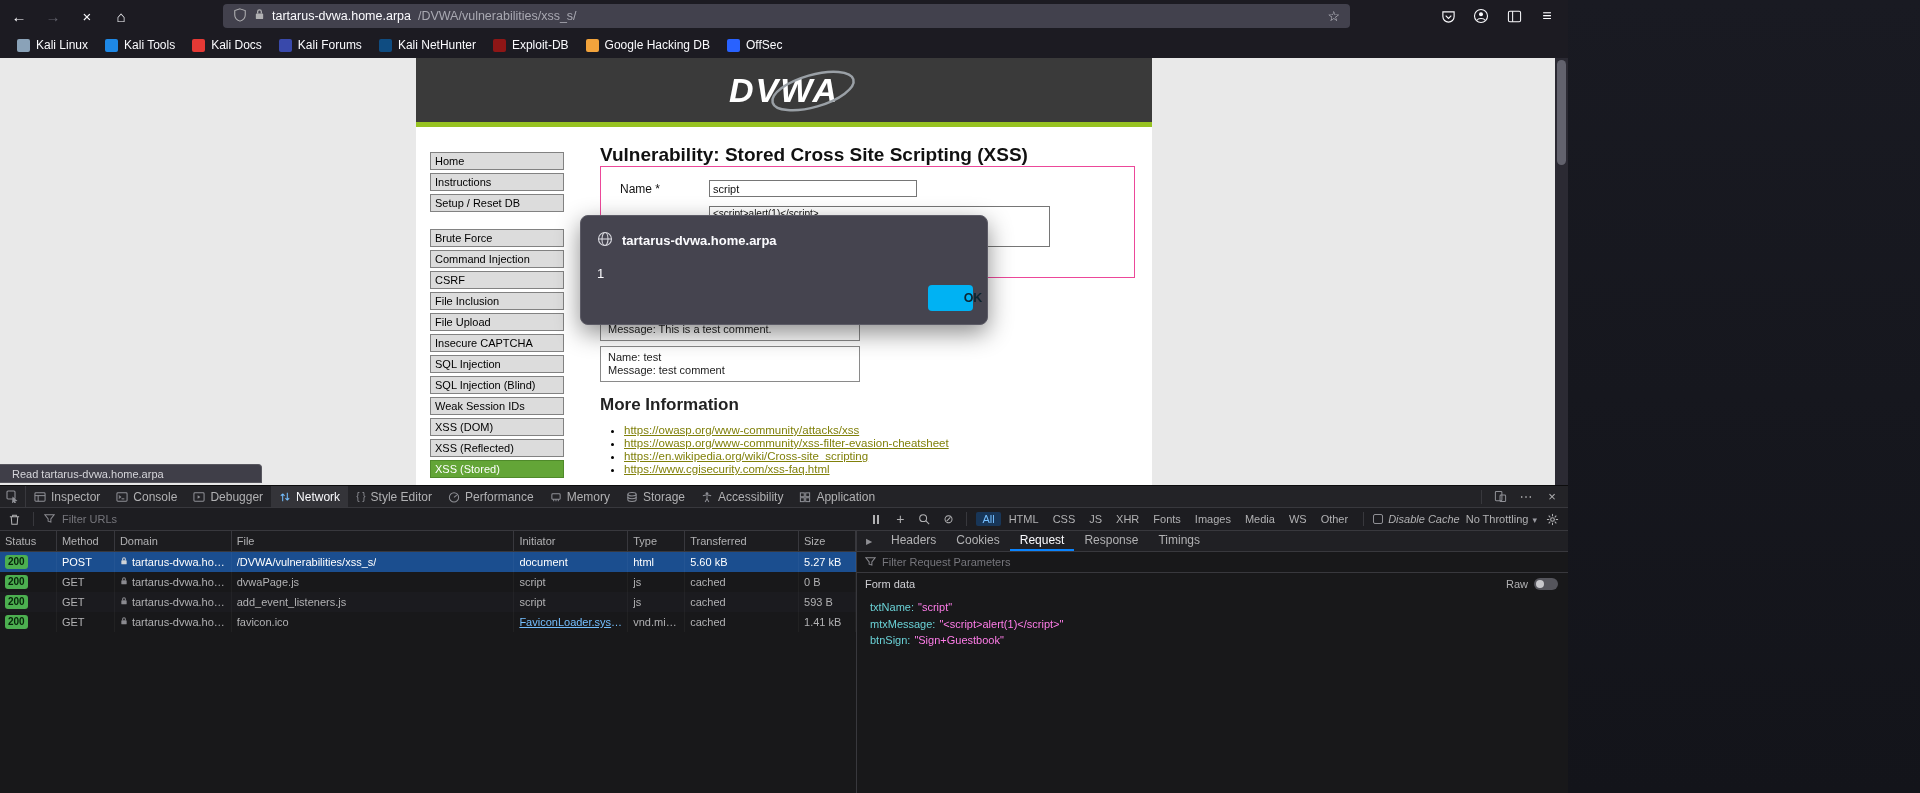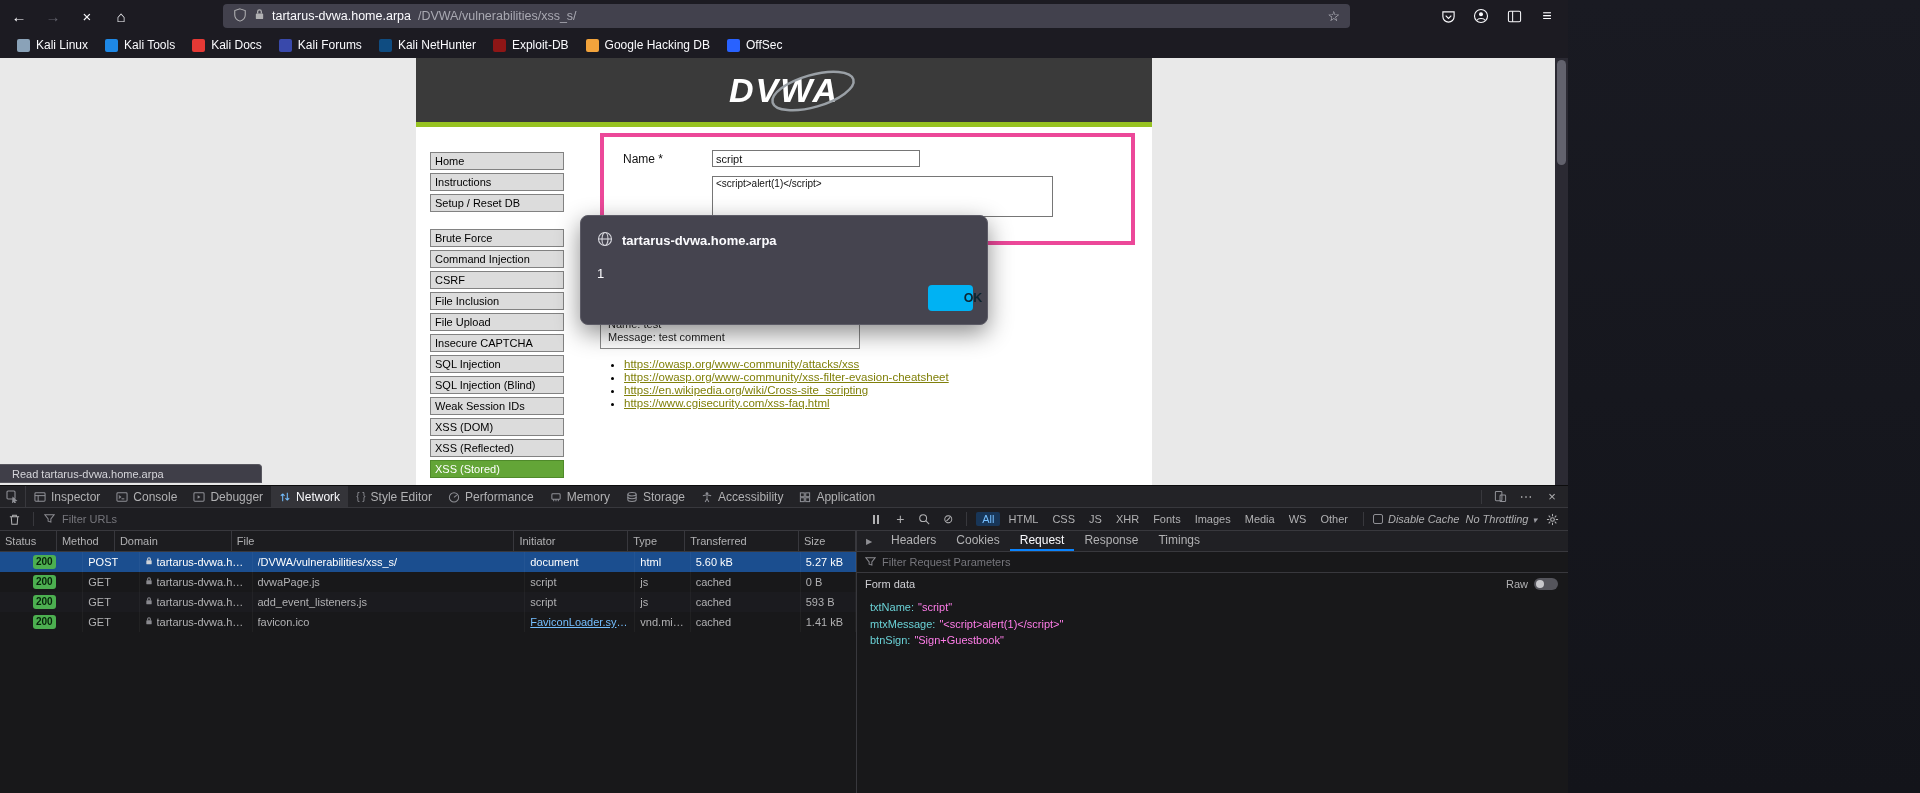--- a/index.html
+++ b/index.html
@@ -38,21 +38,21 @@
   .logo { position:relative; color:#fff; font-size:34px; font-weight:bold; font-style:italic; letter-spacing:2px; }
   .logo-swoosh { position:absolute; right:-18px; top:-5px; }
   .green-bar { height:5px; background:#97c221; }
   .dvwa-body { display:flex; }
   .menu { margin:25px 0 0 14px; width:134px; display:flex; flex-direction:column; }
   .menu-btn { height:18px; line-height:16px; font-size:11px; color:#000; background:#dcdcdc; border:1px solid #828282; padding-left:4px; margin-bottom:3px; }
   .menu-btn.gap { margin-bottom:17px; }
   .menu-btn.active { background:#63a537; border-color:#4f8a2a; color:#fff; }
   .main { margin-left:36px; width:535px; }
   .main h1 { margin-top:16px; font-size:19px; color:#111; font-weight:bold; line-height:23px; }
-  .form-box { margin-top:6px; border:4px solid #ec4899; background:#fff; height:112px; padding:13px 8px 0 19px; }
+  .form-box { margin-top:0; border:1px solid #ec4899; background:#fff; height:112px; padding:13px 8px 0 19px; }
   .form-row { display:flex; font-size:12px; color:#111; }
   .form-label { width:89px; padding-top:2px; }
   .name-input { width:208px; height:17px; border:1px solid #767676; font-size:11px; padding:0 3px; font-family:"Liberation Sans",sans-serif; background:#fff; color:#111; }
   .msg-area { display:block; margin:9px 0 0 89px; width:341px; height:41px; border:1px solid #767676; font-size:10px; padding:1px 3px; resize:none; font-family:"Liberation Sans",sans-serif; background:#fff; color:#111; overflow:hidden; }
   .gb { margin-top:40px; }
   .gb-box { width:260px; border:1px solid #8a8a8a; background:#fff; font-size:11px; line-height:13px; color:#222; padding:4px 7px; }
   .gb-box + .gb-box { margin-top:5px; }
   .more-info h2 { margin-top:13px; font-size:17px; color:#222; font-weight:bold; }
   .more-info ul { margin:9px 0 0 24px; }
   .more-info li { font-size:11.5px; line-height:13px; color:#000; }
@@ -84,28 +84,28 @@
   .flt-input::placeholder { color:#76767c; }
   .nt-right { position:absolute; right:7px; top:0; height:100%; display:flex; align-items:center; gap:6px; }
   .tb-ico { width:18px; height:18px; display:flex; align-items:center; justify-content:center; color:#b1b1b3; font-size:12px; }
   .pause-bars { display:flex; gap:2px; }
   .pause-bars i { display:block; width:2px; height:9px; background:#b1b1b3; }
   .filters { display:flex; gap:2px; }
   .filter { padding:1px 6px; border-radius:2px; font-size:11px; color:#b1b1b3; }
   .filter.active { background:rgba(10,132,255,.25); color:#75bfff; }
   .cachebox { display:flex; align-items:center; gap:5px;font-style:italic; }
   .checkbox { width:10px; height:10px; border:1px solid #8f8f94; border-radius:2px; }
-  .throttle { display:flex; align-items:flex-end; gap:4px;font-style:italic; }
+  .throttle { display:flex; align-items:flex-end; gap:4px; }
   .caret { font-size:9px; color:#9a9aa0; }
 
   .net-body { display:flex; height:262px; }
   .net-table { width:857px; border-right:1px solid #38383d; font-size:11px; }
   .net-header { display:flex; height:21px; background:#1c1c1f; border-bottom:1px solid #38383d; }
   .nh-cell { line-height:20px; padding:0 5px; border-right:1px solid #38383d; white-space:nowrap; overflow:hidden; }
-  .net-row { display:flex; height:20px; line-height:20px; color:#b1b1b3;padding-left:28px; }
+  .net-row { display:flex; height:20px; line-height:20px; color:#b1b1b3; }
   .net-row.even { background:#1b1b1f; }
   .net-row.selected { background:#1b4e8f; color:#fff; }
   .nr-cell { padding:0 5px; white-space:nowrap; overflow:hidden; text-overflow:ellipsis; border-right:1px solid rgba(255,255,255,.04); display:flex; align-items:center; gap:4px; }
   .c-status{width:57px;} .c-method{width:58px;} .c-domain{width:117px;} .c-file{width:283px;}
   .c-init{width:114px;} .c-type{width:57px;} .c-trans{width:114px;} .c-size{width:57px;}
   .badge { display:inline-block; min-width:22px; text-align:center; padding:0 3px; height:14px; line-height:14px; border-radius:3px; background:#4caf50; color:#07230a; font-size:10px; font-weight:bold; }
   .init-link { color:#75bfff; text-decoration:underline; }
   .cell-txt { overflow:hidden; text-overflow:ellipsis; }
 
   .net-detail { flex:1; display:flex; flex-direction:column; }
@@ -232,37 +232,39 @@
           <div class="menu-btn">File Upload</div>
           <div class="menu-btn">Insecure CAPTCHA</div>
           <div class="menu-btn">SQL Injection</div>
           <div class="menu-btn">SQL Injection (Blind)</div>
           <div class="menu-btn">Weak Session IDs</div>
           <div class="menu-btn">XSS (DOM)</div>
           <div class="menu-btn">XSS (Reflected)</div>
           <div class="menu-btn active">XSS (Stored)</div>
         </div>
         <div class="main">
+          <h1>Vulnerability: Stored Cross Site Scripting (XSS)</h1>
           <div class="form-box">
             <div class="form-row">
               <div class="form-label">Name *</div>
               <input class="name-input" type="text" value="script" style="">
             </div>
             <textarea class="msg-area" style="">&lt;script&gt;alert(1)&lt;/script&gt;</textarea>
           </div>
           <div class="gb">
             <div class="gb-box">
               <div>Message: This is a test comment.</div>
             </div>
             <div class="gb-box">
               <div>Name: test</div>
               <div>Message: test comment</div>
             </div>
           </div>
           <div class="more-info">
+            <h2>More Information</h2>
             <ul>
               <li><a href="#">https://owasp.org/www-community/attacks/xss</a></li>
               <li><a href="#">https://owasp.org/www-community/xss-filter-evasion-cheatsheet</a></li>
               <li><a href="#">https://en.wikipedia.org/wiki/Cross-site_scripting</a></li>
               <li><a href="#">https://www.cgisecurity.com/xss-faq.html</a></li>
             </ul>
           </div>
         </div>
       </div>
     </div>

